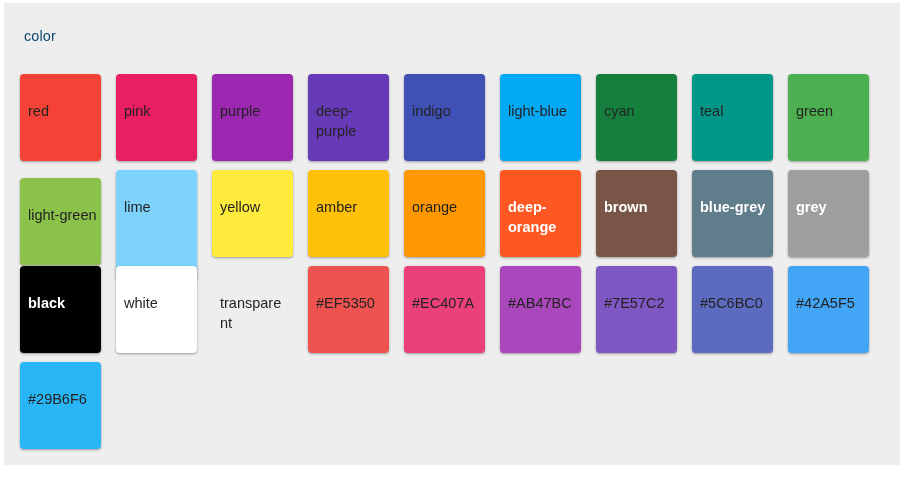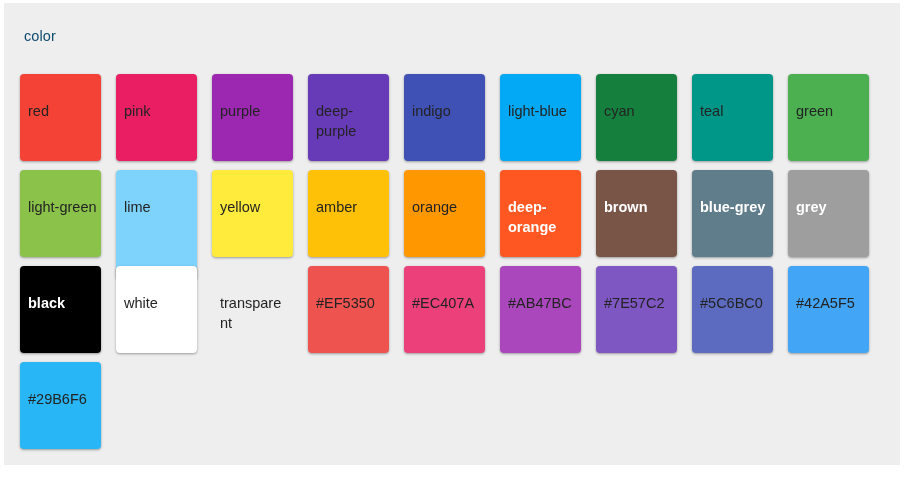--- a/index.html
+++ b/index.html
@@ -102,21 +102,21 @@
       </div>
       <div class="swatch" style="left: 576px; top: 0px; width: 81px; height: 87px; background: #15803d;">
         <div class="swatch-label">cyan</div>
       </div>
       <div class="swatch" style="left: 672px; top: 0px; width: 81px; height: 87px; background: rgb(0, 150, 136);">
         <div class="swatch-label">teal</div>
       </div>
       <div class="swatch" style="left: 768px; top: 0px; width: 81px; height: 87px; background: rgb(76, 175, 80);">
         <div class="swatch-label">green</div>
       </div>
-      <div class="swatch" style="left: 0px; top: 96px; width: 81px; height: 87px; background: rgb(139, 195, 74);">
+      <div class="swatch" style="left: 0px; top: 104px; width: 81px; height: 87px; background: rgb(139, 195, 74);">
         <div class="swatch-label">light-green</div>
       </div>
       <div class="swatch" style="left: 96px; top: 96px; width: 81px; height: 110px; background: #7dd3fc;">
         <div class="swatch-label">lime</div>
       </div>
       <div class="swatch" style="left: 192px; top: 96px; width: 81px; height: 87px; background: rgb(255, 235, 59);">
         <div class="swatch-label">yellow</div>
       </div>
       <div class="swatch" style="left: 288px; top: 96px; width: 81px; height: 87px; background: rgb(255, 193, 7);">
         <div class="swatch-label">amber</div>

